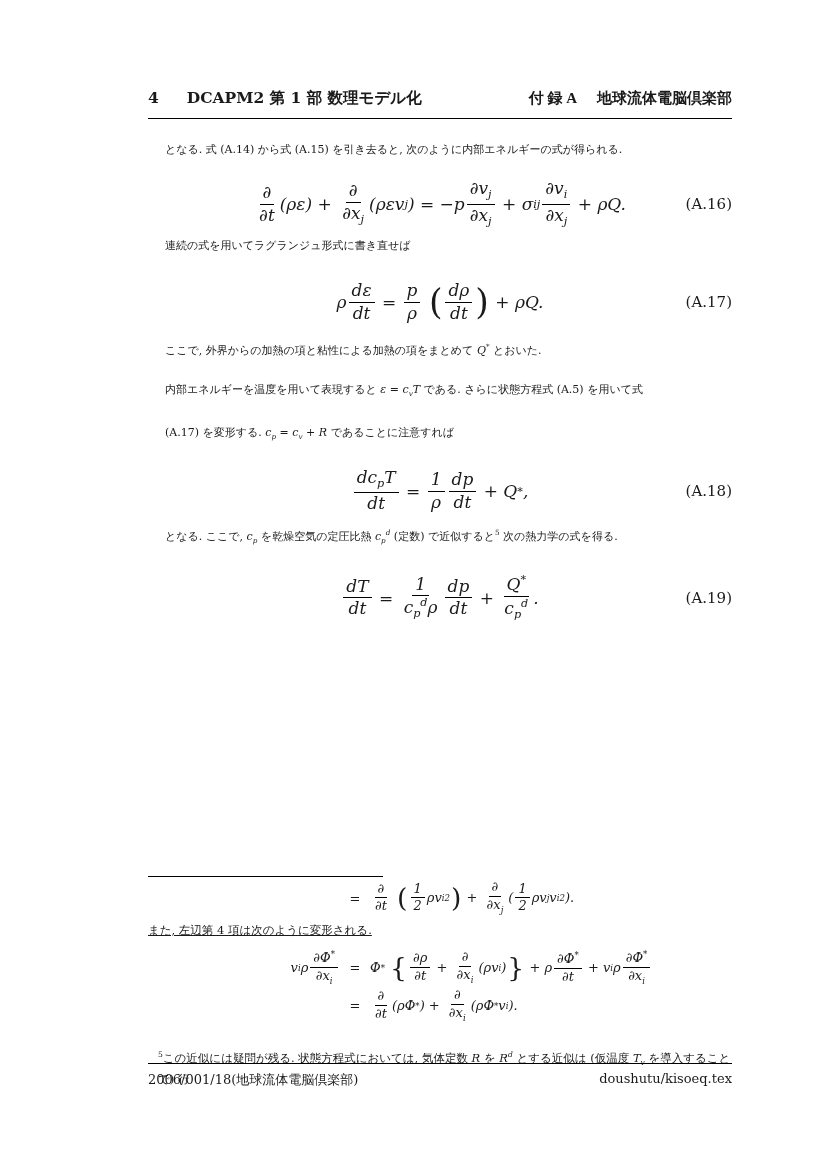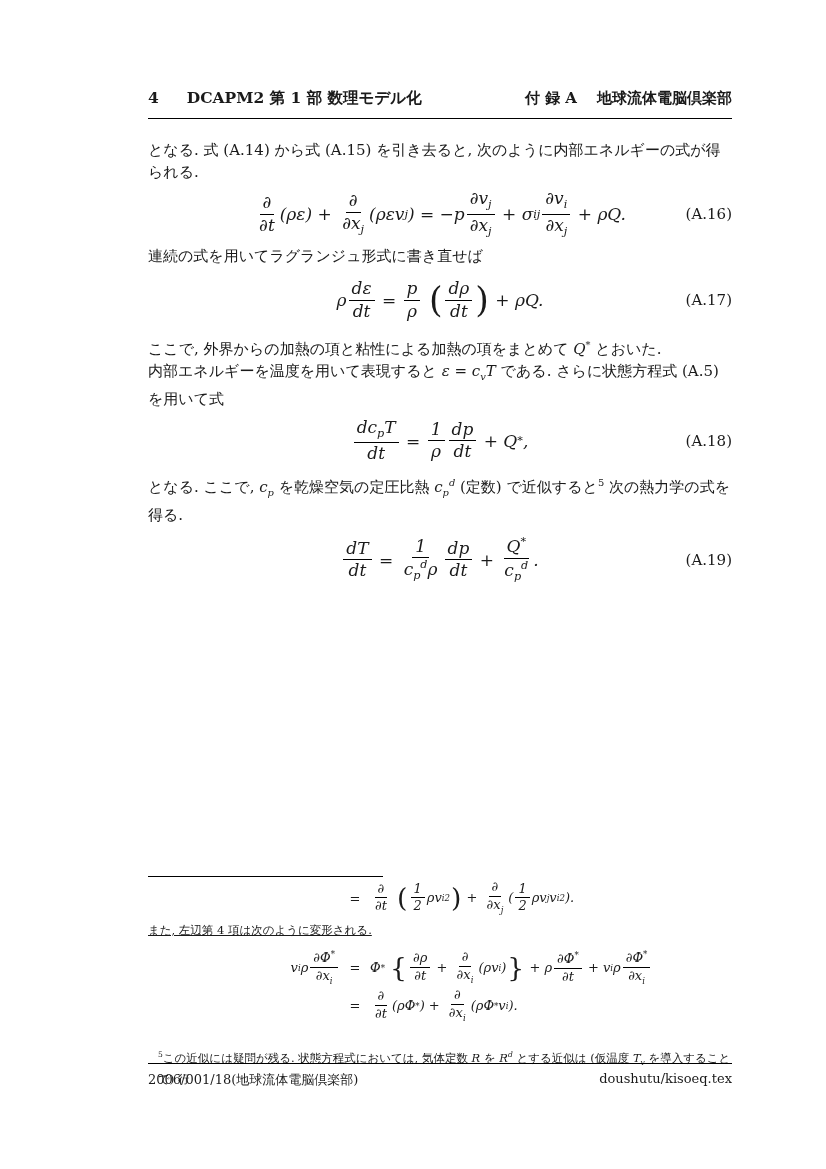--- a/index.html
+++ b/index.html
@@ -6,23 +6,23 @@
   .page{
     position:relative;width:826px;height:1169px;background:#ffffff;
     font-family:"DejaVu Serif","Liberation Serif",serif;color:#1a1a1a;
     overflow:hidden;
   }
   .content{position:absolute;left:148px;top:88px;width:584px;height:1050px;}
   
   .hdr{display:flex;justify-content:space-between;align-items:baseline;
        border-bottom:1.4px solid #000;padding-bottom:9px;font-weight:bold;}
   .hdr .hl{display:flex;gap:28px;font-size:15.5px;}
-  .hdr .hr2{display:flex;gap:20px;font-size:15px;}
+  .hdr .hr2{display:flex;gap:20px;font-size:15px;font-family:Liberation Serif, serif;}
   
-  .line{font-size:15px;line-height:22px;margin:0;}
+  .line{font-size:11px;line-height:22px;margin:17px;}
   .mt20{margin-top:20px;} .mt4{margin-top:4px;} .mt6{margin-top:6px;}
   
   .eqrow{position:relative;display:flex;justify-content:center;align-items:center;
          min-height:52px;margin:5px 0;font-size:17px;}
   .eqlabel{position:absolute;right:0;top:50%;transform:translateY(-50%);
            font-size:15px;font-style:normal;text-align:center;}
   .emath{display:inline-flex;align-items:center;flex-wrap:nowrap;white-space:pre;}
   
   .it{font-style:italic;}
   .frac{display:inline-flex;flex-direction:column;align-items:center;
@@ -74,20 +74,21 @@
 
     <p class="line mt4" data-math="body.para2"><span>連続の式を用いてラグランジュ形式に書き直せば</span></p>
 
     <div class="eqrow" style="min-height:56px;">
       <span class="emath" data-math="body.eq17.math"><span class="it">ρ</span><span class="frac"><span class="num"><span class="it">dε</span></span><span class="den"><span class="it">dt</span></span></span><span class="it"> = </span><span class="frac"><span class="num"><span class="it">p</span></span><span class="den"><span class="it">ρ</span></span></span><span class="it"> </span><span class="bigd">(</span><span class="frac"><span class="num"><span class="it">dρ</span></span><span class="den"><span class="it">dt</span></span></span><span class="bigd">)</span><span class="it"> + ρQ.</span></span>
       <span class="eqlabel">(A.17)</span>
     </div>
 
     <p class="line mt6" data-math="body.para3_line1"><span>ここで, 外界からの加熱の項と粘性による加熱の項をまとめて </span><span class="it">Q</span><sup><span>*</span></sup><span> とおいた.</span></p>
     <p class="line" data-math="body.para3_line2"><span>内部エネルギーを温度を用いて表現すると </span><span class="it">ε</span><span> = </span><span class="it">c</span><sub><span class="it">v</span></sub><span class="it">T</span><span> である. さらに状態方程式 (A.5) を用いて式</span></p>
+    <p class="line" data-math="body.para3_line3"><span>(A.17) を変形する. </span><span class="it">c</span><sub><span class="it">p</span></sub><span> = </span><span class="it">c</span><sub><span class="it">v</span></sub><span> + </span><span class="it">R</span><span> であることに注意すれば</span></p>
 
     <div class="eqrow">
       <span class="emath" data-math="body.eq18.math"><span class="frac"><span class="num"><span class="it">dc</span><sub><span class="it">p</span></sub><span class="it">T</span></span><span class="den"><span class="it">dt</span></span></span><span class="it"> = </span><span class="frac"><span class="num"><span class="it">1</span></span><span class="den"><span class="it">ρ</span></span></span><span class="frac"><span class="num"><span class="it">dp</span></span><span class="den"><span class="it">dt</span></span></span><span class="it"> + Q</span><sup><span class="it">*</span></sup><span class="it">,</span></span>
       <span class="eqlabel">(A.18)</span>
     </div>
 
     <p class="line mt4" data-math="body.para4"><span>となる. ここで, </span><span class="it">c</span><sub><span class="it">p</span></sub><span> を乾燥空気の定圧比熱 </span><span class="it">c</span><sub><span class="it">p</span></sub><sup><span class="it">d</span></sup><span> (定数) で近似すると</span><sup><span>5</span></sup><span> 次の熱力学の式を得る.</span></p>
 
     <div class="eqrow" style="min-height:58px;">
       <span class="emath" data-math="body.eq19.math"><span class="frac"><span class="num"><span class="it">dT</span></span><span class="den"><span class="it">dt</span></span></span><span class="it"> = </span><span class="frac"><span class="num"><span class="it">1</span></span><span class="den"><span class="it">c</span><sub><span class="it">p</span></sub><sup><span class="it">d</span></sup><span class="it">ρ</span></span></span><span class="frac"><span class="num"><span class="it">dp</span></span><span class="den"><span class="it">dt</span></span></span><span class="it"> + </span><span class="frac"><span class="num"><span class="it">Q</span><sup><span class="it">*</span></sup></span><span class="den"><span class="it">c</span><sub><span class="it">p</span></sub><sup><span class="it">d</span></sup></span></span><span class="it">.</span></span>

